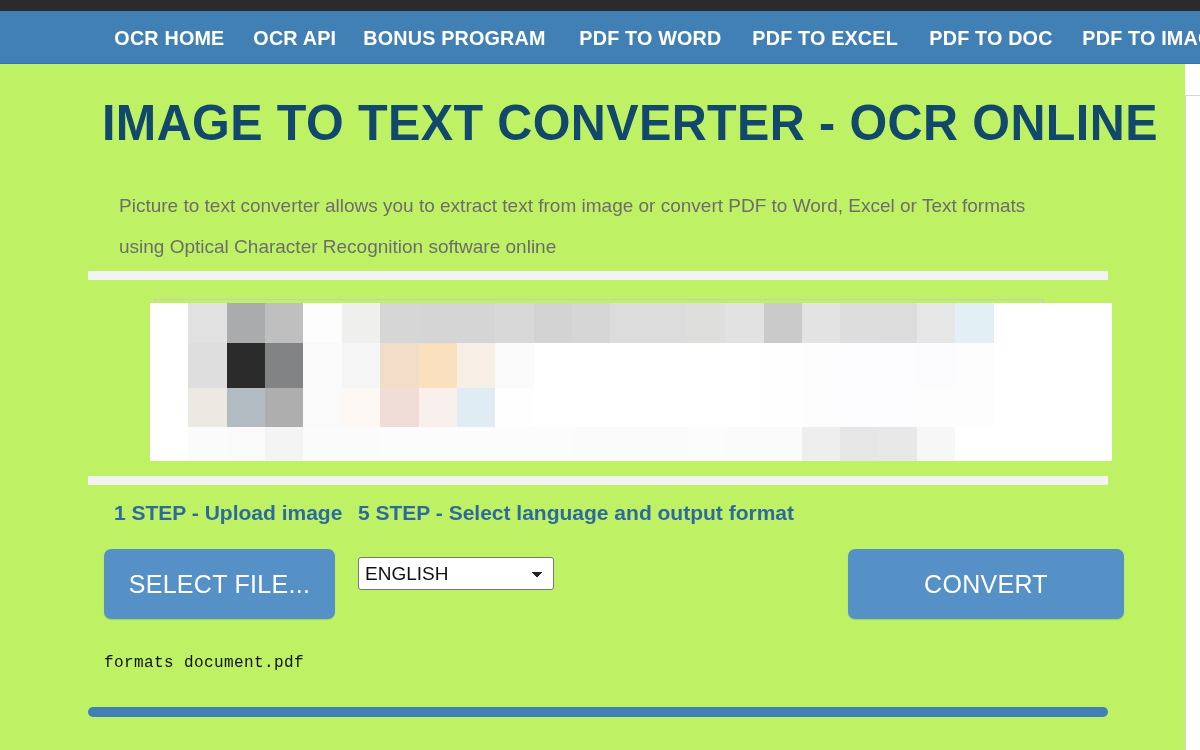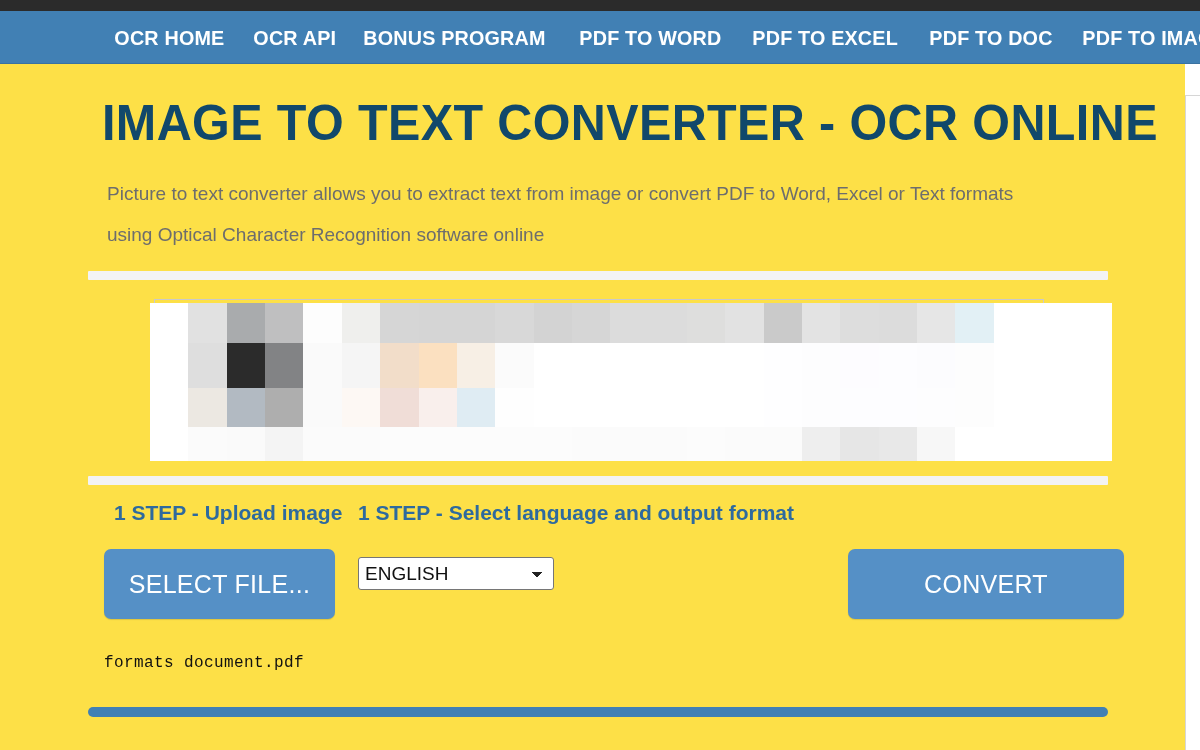--- a/index.html
+++ b/index.html
@@ -69,21 +69,21 @@
     box-sizing: border-box;
     background: #ffffff;
   }
 
   
   .content {
     position: absolute;
     top: 64px; left: 0;
     width: 1185px;
     height: 686px;
-    background: #fde047;
+    background: #bef264;
     overflow: hidden;
   }
 
   .page-title {
     position: absolute;
     left: 102px;
     top: 30px;
     margin: 0;
     color: #11486b;
     font-family: "Liberation Sans Narrow", "Liberation Sans", sans-serif;
@@ -93,21 +93,21 @@
     white-space: nowrap;
     transform: scaleX(0.97);
     transform-origin: left center;
   }
 
   .page-subtitle {
     position: absolute;
     left: 103px;
     top: 105px;
     width: 950px;
-    margin: 4px;
+    margin: 16px;
     color: #6d6d6d;
     font-family: "Liberation Sans Narrow", "Liberation Sans", sans-serif;
     font-size: 19px;
     line-height: 41px;
   }
 
   
   .divider {
     position: absolute;
     left: 88px;
@@ -363,21 +363,21 @@
         <div class="pix" style="width: 38px; height: 34px; background: rgb(232, 232, 232);"></div>
         <div class="pix" style="width: 38px; height: 34px; background: rgb(247, 247, 247);"></div>
         <div class="pix" style="width: 39px; height: 34px; background: rgb(255, 255, 255);"></div>
         <div class="pix" style="width: 38px; height: 34px; background: rgb(255, 255, 255);"></div>
       </div>
     </div>
 
   <div class="divider bottom"></div>
 
   <div class="step-label s1">1 STEP - Upload image</div>
-  <div class="step-label s2">1 STEP - Select language and output format</div>
+  <div class="step-label s2">5 STEP - Select language and output format</div>
 
   <button class="btn btn-select">SELECT FILE...</button>
 
   <select class="sel sel-lang"><option>ENGLISH</option></select>
 
   <button class="btn btn-convert">CONVERT</button>
 
   <div class="filename">formats document.pdf</div>
 
   <div class="bottom-bar"></div>

